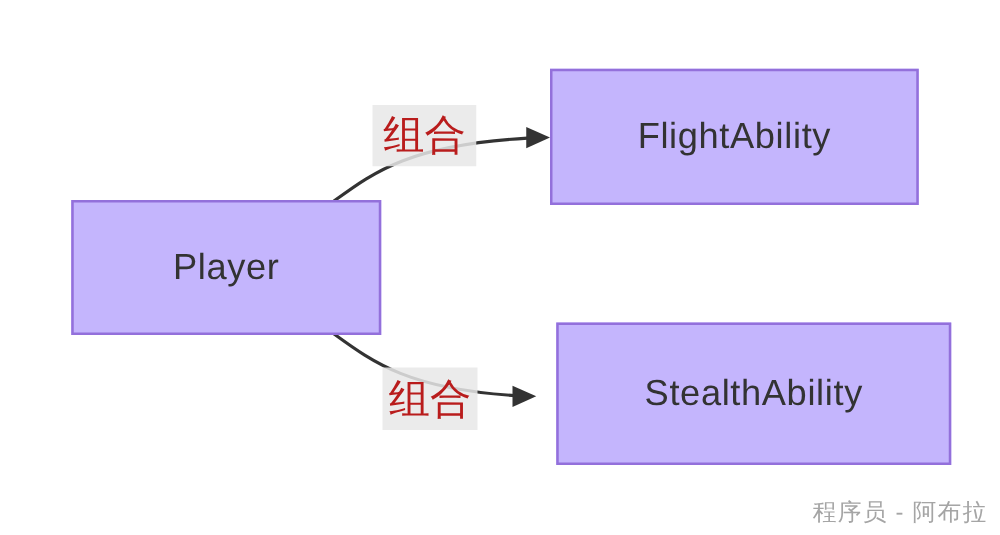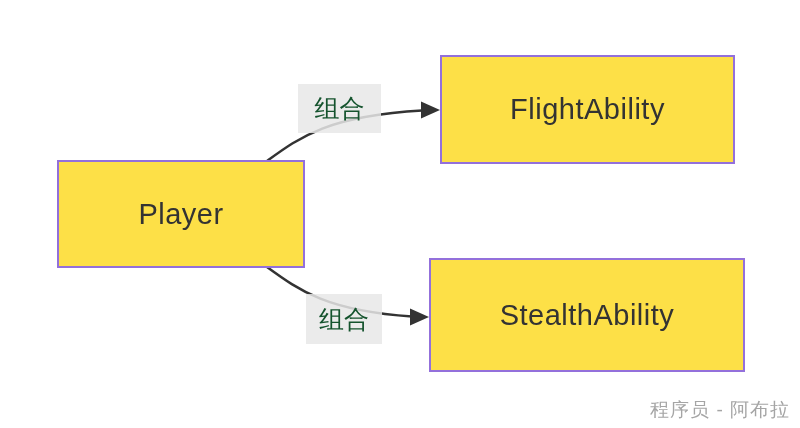--- a/index.html
+++ b/index.html
@@ -15,38 +15,38 @@
     background: #ffffff;
     overflow: hidden;
   }
   .edge-layer {
     position: absolute;
     left: 0; top: 0;
     width: 800px; height: 428px;
   }
   .node {
     position: absolute;
-    background: #fde047;
+    background: #c4b5fd;
     border: 2px solid #9370DB;
     color: #333333;
     display: flex;
     align-items: center;
     justify-content: center;
     font-size: 29px;
     box-sizing: border-box;
     letter-spacing: 0.5px;
   }
   .node-player  { left: 57px;  top: 160px; width: 248px; height: 108px; }
   .node-flight  { left: 440px; top: 55px;  width: 295px; height: 109px; }
-  .node-stealth { left: 429px; top: 258px; width: 316px; height: 114px; }
+  .node-stealth { left: 445px; top: 258px; width: 316px; height: 114px; }
   .edge-label {
     position: absolute;
     background: rgba(232,232,232,0.85);
-    color: #14532d;
-    font-size: 25px;
+    color: #b91c1c;
+    font-size: 33px;
     display: flex;
     align-items: center;
     justify-content: center;
     box-sizing: border-box;
   }
   .edge-label-top    { left: 298px; top: 84px;  width: 83px; height: 49px; }
   .edge-label-bottom { left: 306px; top: 294px; width: 76px; height: 50px; }
   .watermark {
     position: absolute;
     right: 10px;

